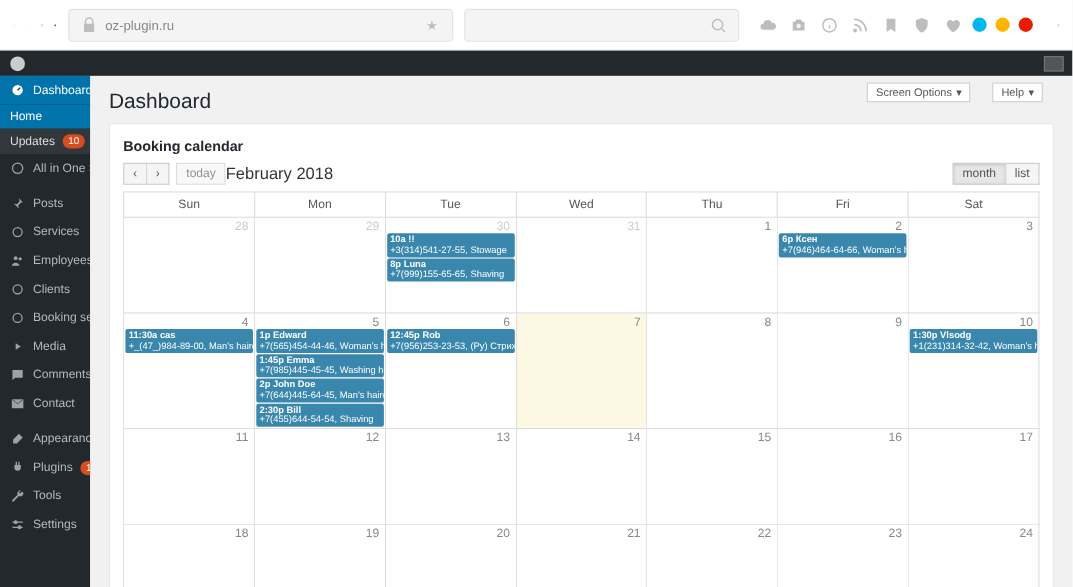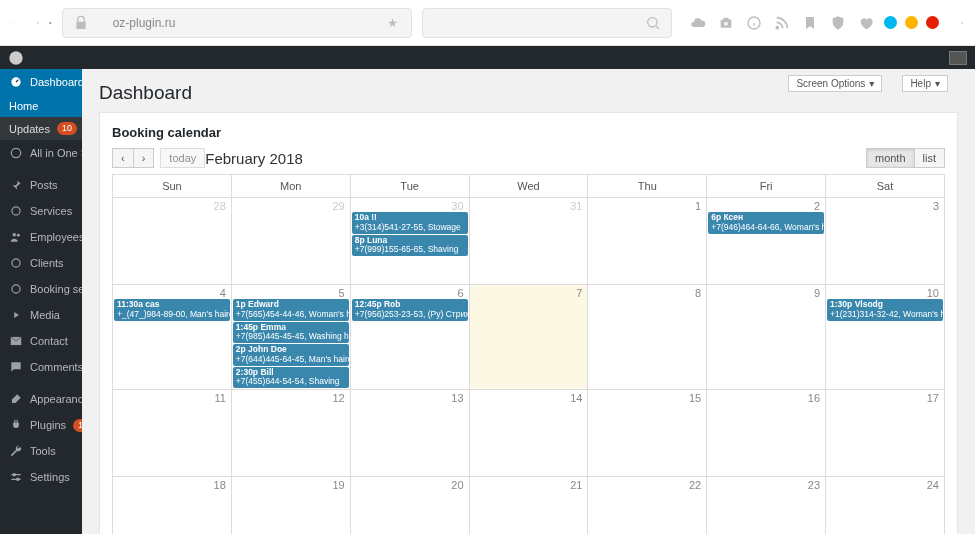--- a/index.html
+++ b/index.html
@@ -2,21 +2,21 @@
 <html><head>
 <meta charset="utf-8">
 <style>
 *{box-sizing:border-box;margin:0;padding:0}
 body{font-family:-apple-system,Helvetica,Arial,sans-serif;font-size:12px;color:#444;background:#f1f1f1}
 
 .browser{height:46px;background:#fff;border-bottom:1px solid #e5e5e5;display:flex;align-items:center;padding:0 12px;gap:10px}
 .browser .dots{margin-left:auto;display:flex;gap:8px;margin-right:12px}
 .dot{width:13px;height:13px;border-radius:50%}
 .nav-ico{width:18px;height:18px;display:flex;align-items:center;justify-content:center;color:#5a5a5a}
-.url-bar{flex:0 0 350px;height:30px;background:#f4f4f4;border:1px solid #e2e2e2;border-radius:4px;display:flex;align-items:center;padding:0 10px;gap:24px;color:#888}
+.url-bar{flex:0 0 350px;height:30px;background:#f4f4f4;border:1px solid #e2e2e2;border-radius:4px;display:flex;align-items:center;padding:0 10px;gap:7px;color:#888}
 .search-bar{flex:0 0 250px;height:30px;background:#f4f4f4;border:1px solid #e2e2e2;border-radius:4px;display:flex;align-items:center;justify-content:flex-end;padding:0 10px;color:#999}
 .chrome-ico{width:16px;height:16px;color:#bdbdbd;display:flex;align-items:center;justify-content:center}
 .chrome-icons{display:flex;gap:12px;align-items:center;margin-left:8px}
 
 .adminbar{height:23px;background:#23282d;color:#ccc;display:flex;align-items:center;padding:0 8px}
 .adminbar .right{margin-left:auto;width:18px;height:14px;background:#555;border:1px solid #777}
 
 .wrap{display:flex;min-height:calc(534px - 46px - 23px)}
 .sidebar{width:82px;background:#23282d;color:#eee;flex:0 0 82px;min-width:82px;font-size:11px}
 .side-item{display:flex;align-items:center;gap:7px;padding:6px 9px;color:#b4b9be;cursor:pointer;white-space:nowrap}
@@ -232,33 +232,33 @@
         <span class="ico">
           <svg viewBox="0 0 24 24" fill="currentColor">
             <path d="M9 7v10l8-5z"></path>
           </svg>
         </span>
         <span>Media</span>
       </div>
       <div class="side-item">
         <span class="ico">
           <svg viewBox="0 0 24 24" fill="currentColor">
+            <path d="M4 4h16v12H8l-4 4z"></path>
+          </svg>
+        </span>
+        <span>Comments</span>
+      </div>
+      <div class="side-item">
+        <span class="ico">
+          <svg viewBox="0 0 24 24" fill="currentColor">
             <path d="M3 5h18v14H3z"></path>
             <path d="M3 5l9 7 9-7" stroke="#23282d" fill="none"></path>
           </svg>
         </span>
         <span>Contact</span>
-      </div>
-      <div class="side-item">
-        <span class="ico">
-          <svg viewBox="0 0 24 24" fill="currentColor">
-            <path d="M4 4h16v12H8l-4 4z"></path>
-          </svg>
-        </span>
-        <span>Comments</span>
       </div>
       <div class="sep"></div>
       <div class="side-item">
         <span class="ico">
           <svg viewBox="0 0 24 24" fill="currentColor">
             <path d="M14 4l6 6-9 9H5v-6z"></path>
           </svg>
         </span>
         <span>Appearance</span>
       </div>

